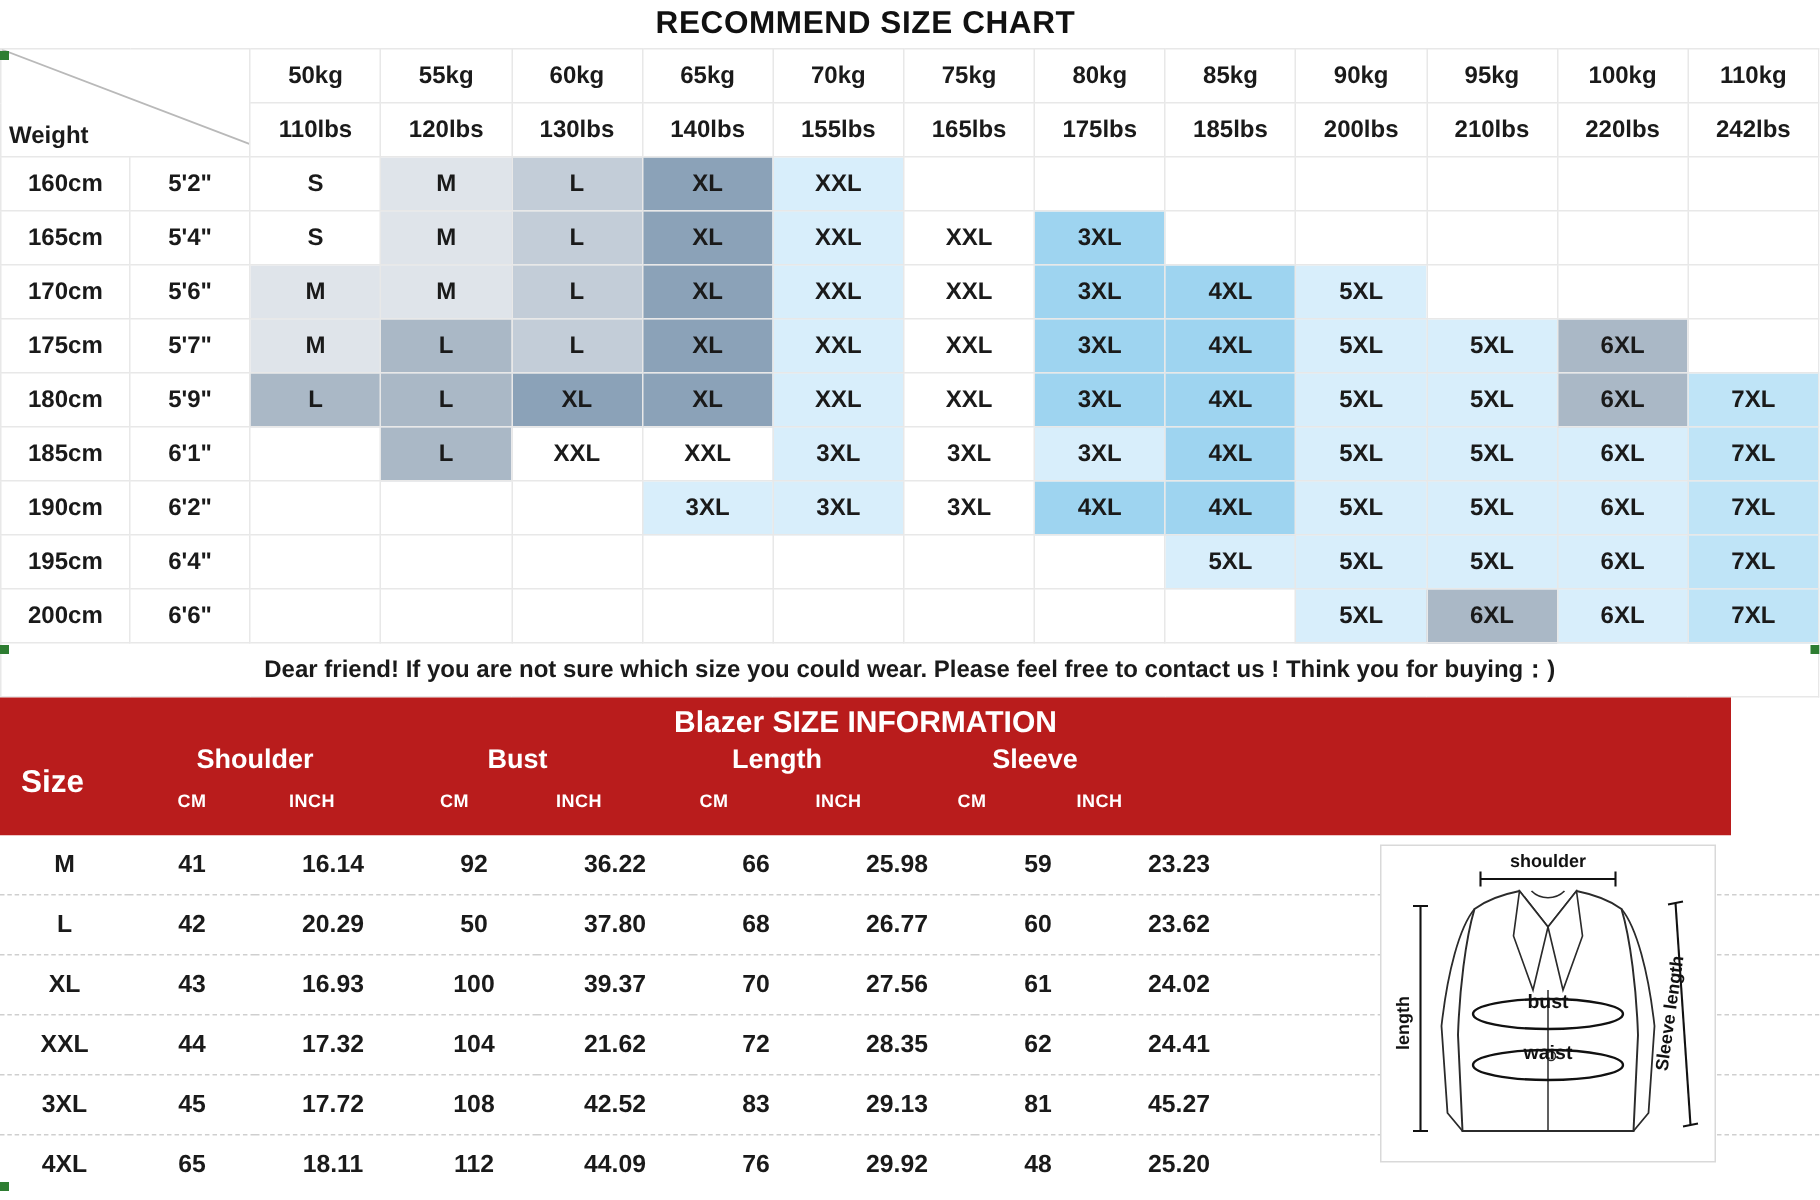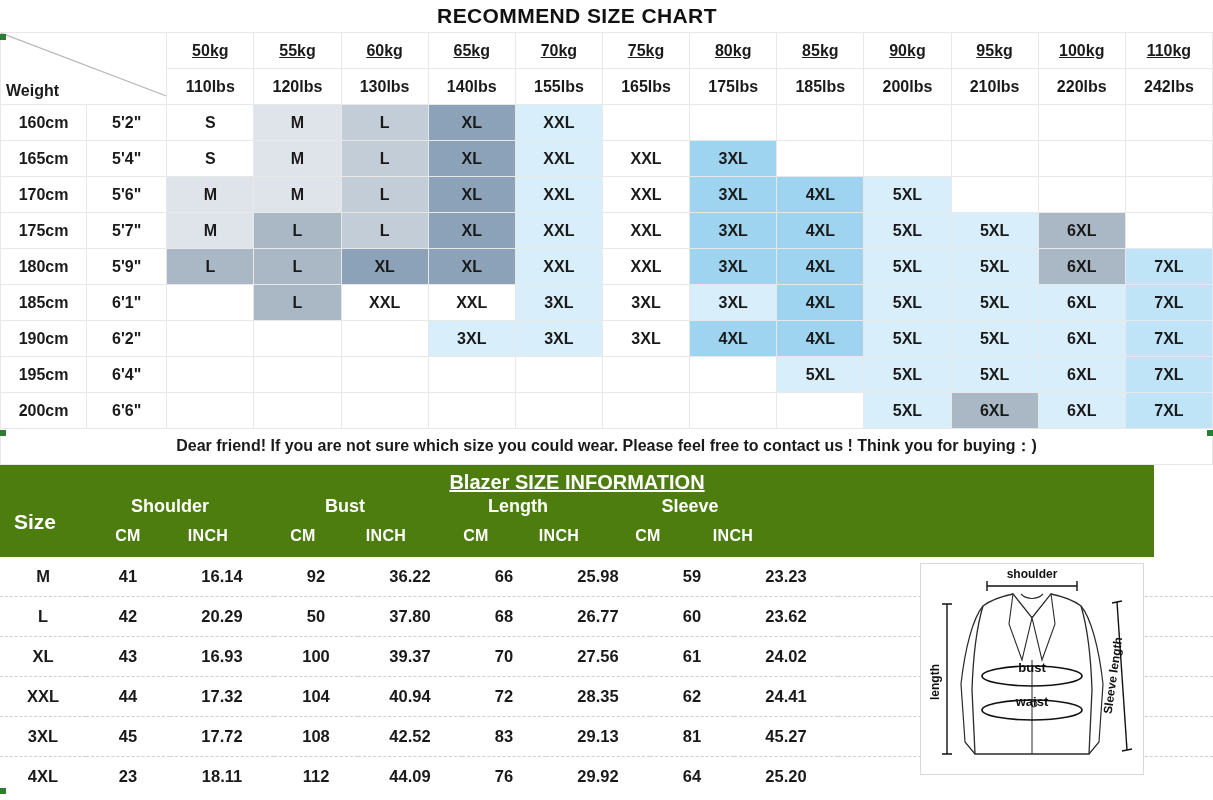--- a/index.html
+++ b/index.html
@@ -60,21 +60,21 @@
     left: 5px;
     bottom: 4px;
     font-size: 16px;
     font-weight: bold;
   }
   .corner-cell svg {
     position: absolute;
     left: 0; top: 0;
     width: 100%; height: 100%;
   }
-  .kg-row td { font-size: 16.5px; text-decoration: underline; }
+  .kg-row td { font-size: 16.5px; }
   .lbs-row td { font-size: 16px; }
 
   .hrow-left {
     text-align: center;
   }
   .note-row td {
     font-weight: normal;
     font-size: 15px;
     color: #333;
     height: 32px;
@@ -86,25 +86,24 @@
   .c-l1 { background: #dfe4ea; }      
   .c-l2 { background: #c3cdd8; }      
   .c-l3 { background: #aab8c6; }      
   .c-l4 { background: #8ba2b8; }      
   .c-b1 { background: #d8eefb; }      
   .c-b2 { background: #bfe4f7; }      
   .c-b3 { background: #9ed4f0; }
 
   
   .info-band {
-    background: #4d7c0f;
+    background: #b91c1c;
     color: #ffffff;
     position: relative;
     height: 92px;
-    text-decoration: underline;
   }
   .info-title {
     text-align: center;
     font-size: 20px;
     font-weight: 600;
     padding-top: 6px;
     color: #ffffff;
   }
   .info-head {
     position: relative;
@@ -113,21 +112,21 @@
   .info-head .hcol {
     position: absolute;
     text-align: center;
     color: #fff;
   }
   .info-head .grp {
     font-size: 18px;
     font-weight: bold;
   }
   .info-head .sub {
-    font-size: 16px;
+    font-size: 12px;
     font-weight: bold;
     letter-spacing: .3px;
   }
   .size-word {
     position: absolute;
     left: 14px;
     top: 16px;
     font-size: 21px;
     font-weight: bold;
   }
@@ -465,48 +464,48 @@
           <td>27.56</td>
           <td>61</td>
           <td>24.02</td>
           <td></td>
         </tr>
         <tr>
           <td>XXL</td>
           <td>44</td>
           <td>17.32</td>
           <td>104</td>
-          <td>40.94</td>
+          <td>21.62</td>
           <td>72</td>
           <td>28.35</td>
           <td>62</td>
           <td>24.41</td>
           <td></td>
         </tr>
         <tr>
           <td>3XL</td>
           <td>45</td>
           <td>17.72</td>
           <td>108</td>
           <td>42.52</td>
           <td>83</td>
           <td>29.13</td>
           <td>81</td>
           <td>45.27</td>
           <td></td>
         </tr>
         <tr>
           <td>4XL</td>
-          <td>23</td>
+          <td>65</td>
           <td>18.11</td>
           <td>112</td>
           <td>44.09</td>
           <td>76</td>
           <td>29.92</td>
-          <td>64</td>
+          <td>48</td>
           <td>25.20</td>
           <td></td>
         </tr>
       </tbody>
     </table>
 
     <div class="footer-note">***Hand measurement will have discrepancy of about 1-3cm (1inch=2.54cm)***</div>
 
     <div class="diagram">
       <svg viewBox="0 0 222 210" width="222" height="210" aria-hidden="true">

